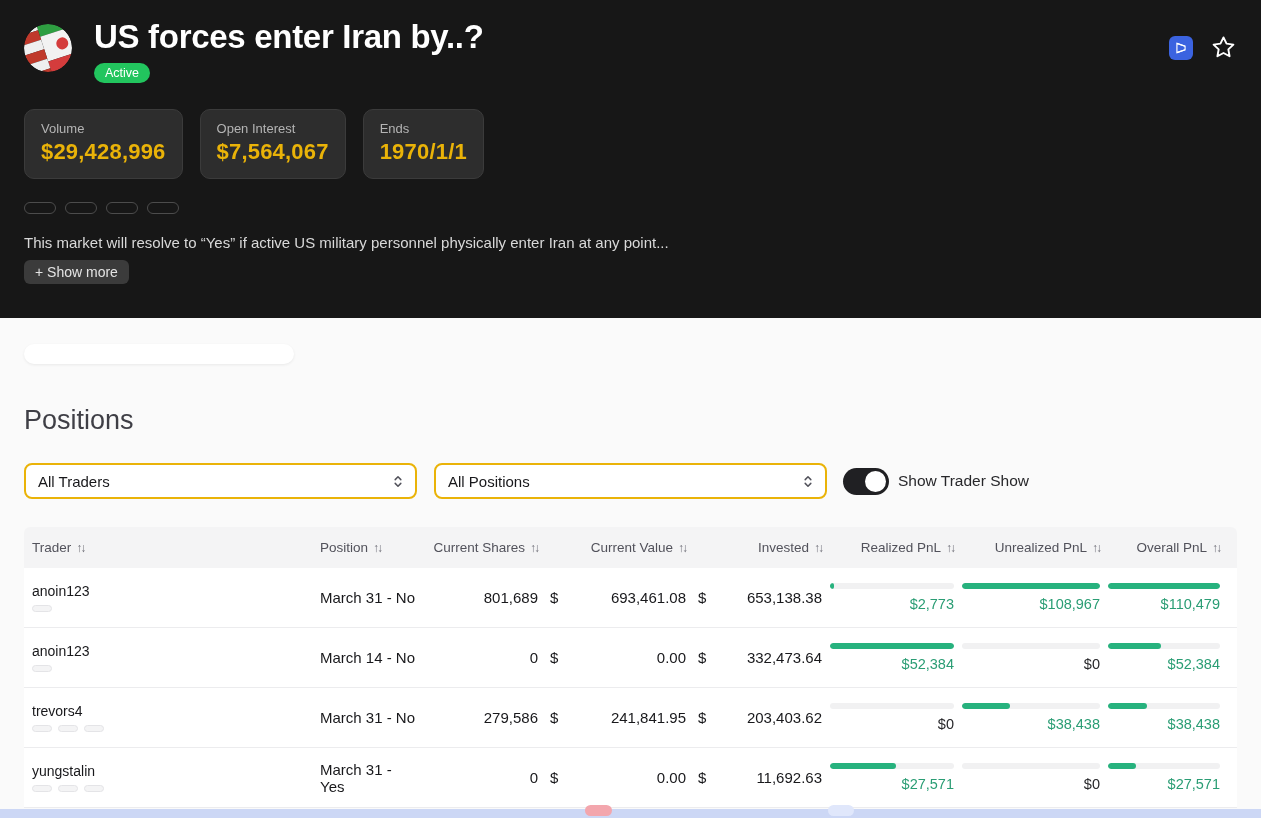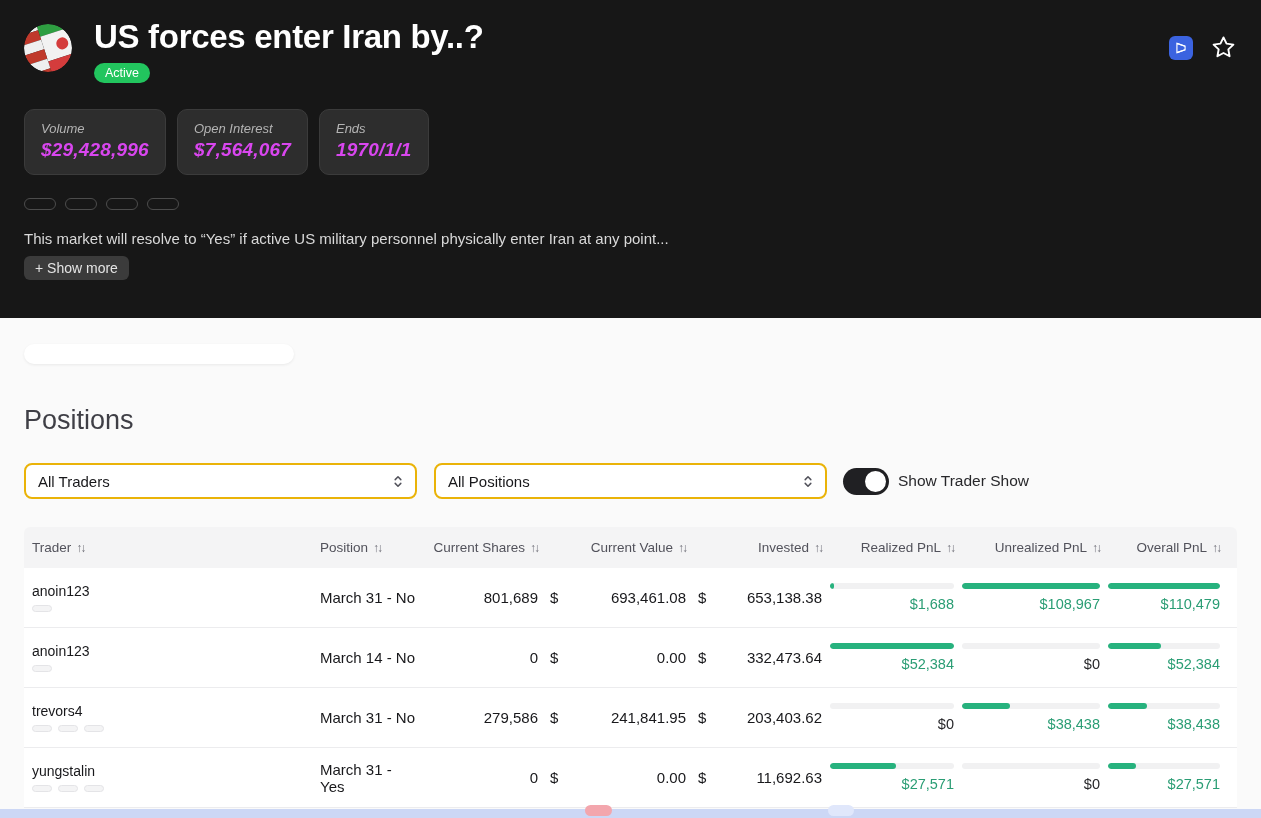--- a/index.html
+++ b/index.html
@@ -12,24 +12,24 @@
   
   .hero { background:#171717; height:318px; padding:18px 24px 0; }
   .hero-top { display:flex; align-items:flex-start; }
   .avatar { width:48px; height:48px; border-radius:50%; overflow:hidden; flex:0 0 auto; margin-top:6px; }
   .hero-head { margin-left:22px; }
   .market-title { color:#fff; font-size:33px; font-weight:600; letter-spacing:-.3px; line-height:1.15; }
   .status-badge { display:inline-block; margin-top:7px; background:#22c55e; color:#fff; font-size:12.5px; font-weight:500; padding:3px 11px; border-radius:999px; }
   .hero-icons { margin-left:auto; display:flex; align-items:center; gap:17px; padding-top:16px; }
   .logo-btn { width:24px; height:24px; border-radius:6px; background:#3b63e0; display:flex; align-items:center; justify-content:center; cursor:pointer; }
   .star-btn { display:flex; align-items:center; cursor:pointer; }
-  .stats { display:flex; gap:11px; margin-top:26px;font-style:italic; }
+  .stats { display:flex; gap:17px; margin-top:26px; }
   .stat-card { background:#2d2d2d; border:1px solid #3b3b3b; border-radius:10px; padding:11px 16px 13px; display:flex; flex-direction:column; gap:3px; min-width:105px; }
   .stat-label { color:#b4b4b4; font-size:13px; }
-  .stat-value { color:#d946ef; font-size:19px; font-weight:700; letter-spacing:.2px; }
+  .stat-value { color:#eab308; font-size:22px; font-weight:700; letter-spacing:.2px; }
   .topics { display:flex; gap:9px; margin-top:23px; }
   .topic { border:1px solid #4c4c4c; color:#ececec; font-size:13.5px; padding:5px 15px; border-radius:999px; cursor:pointer; }
   .desc { color:#d9d9d9; font-size:15px; margin-top:20px; }
   .show-more { display:inline-block; margin-top:9px; background:#3b3b3b; color:#e4e4e4; font-size:14px; padding:4px 11px; border-radius:6px; cursor:pointer; }
   
   .main { padding:26px 24px 12px; }
   .tabbar { display:inline-flex; background:#fff; border-radius:12px; overflow:hidden; box-shadow:0 1px 3px rgba(0,0,0,.07); }
   .tab { padding:10px 27px; font-size:15px; color:#3f3f46; cursor:pointer; white-space:nowrap; }
   .section-title { font-size:27px; color:#3f3f46; font-weight:500; margin-top:37px; }
   .filters { display:flex; align-items:center; margin-top:27px; }
@@ -237,21 +237,21 @@
           <div class="td">March 31 - No</div>
           <div class="td right">801,689</div>
           <div class="td dollar">$</div>
           <div class="td right">693,461.08</div>
           <div class="td dollar">$</div>
           <div class="td right">653,138.38</div>
           <div class="pnl">
             <div class="track">
               <div class="fill" style="width: 3%;"></div>
             </div>
-            <div class="pnl-val pos">$1,688</div>
+            <div class="pnl-val pos">$2,773</div>
           </div>
           <div class="pnl">
             <div class="track">
               <div class="fill" style="width: 100%;"></div>
             </div>
             <div class="pnl-val pos">$108,967</div>
           </div>
           <div class="pnl">
             <div class="track">
               <div class="fill" style="width: 100%;"></div>

